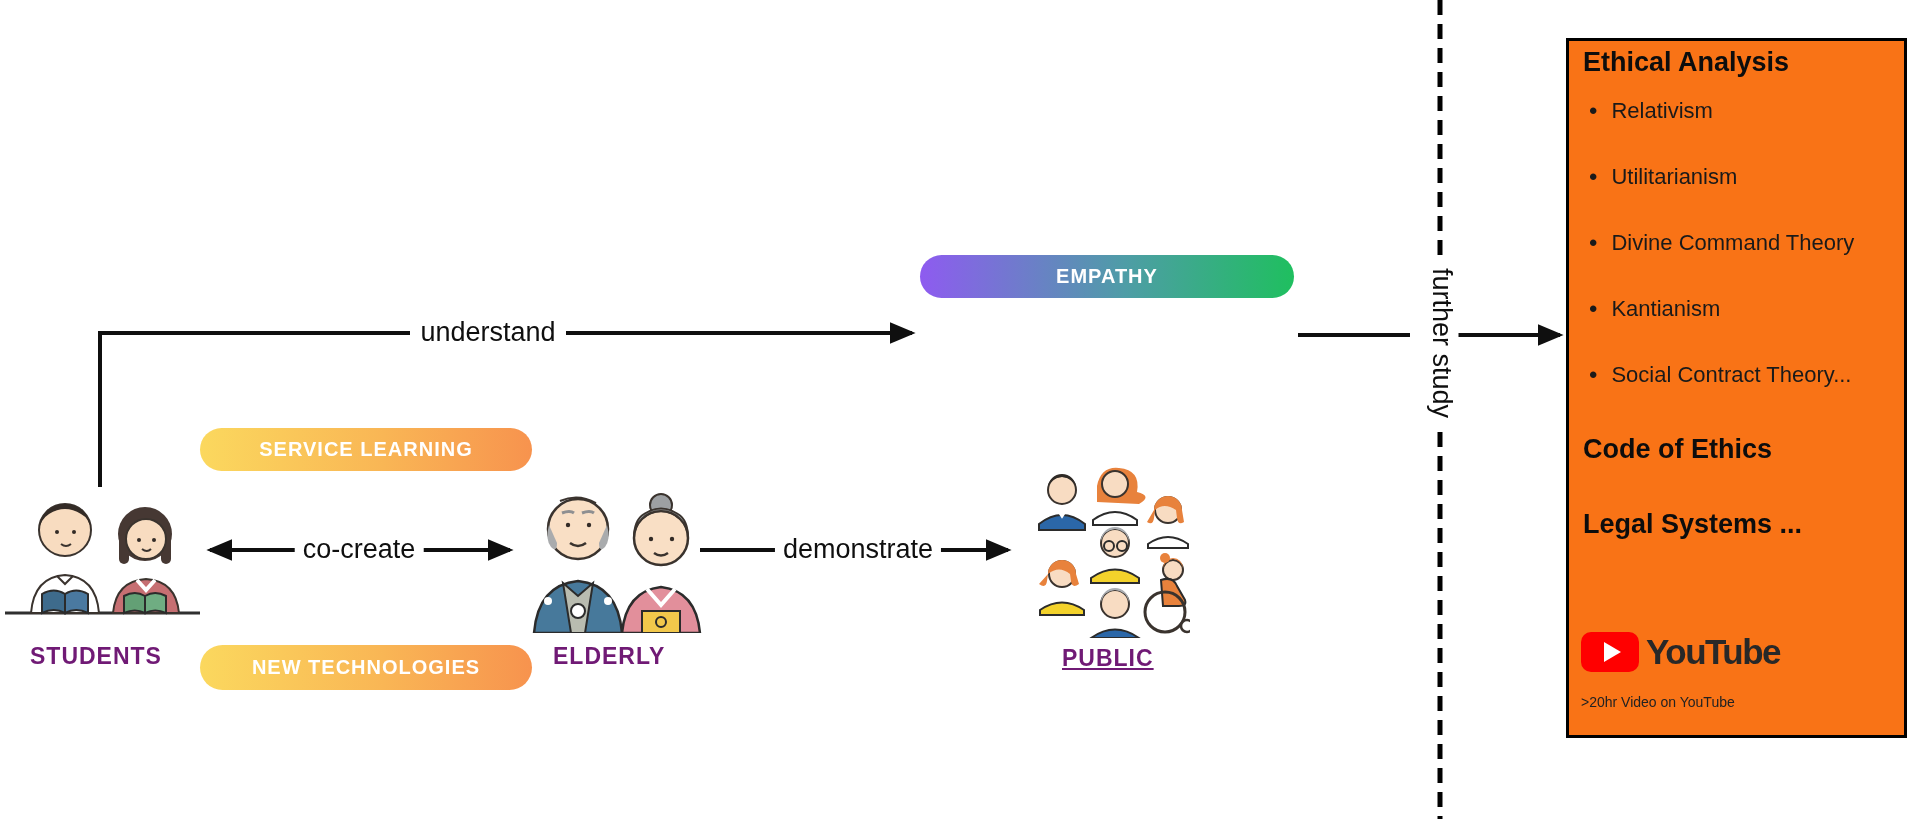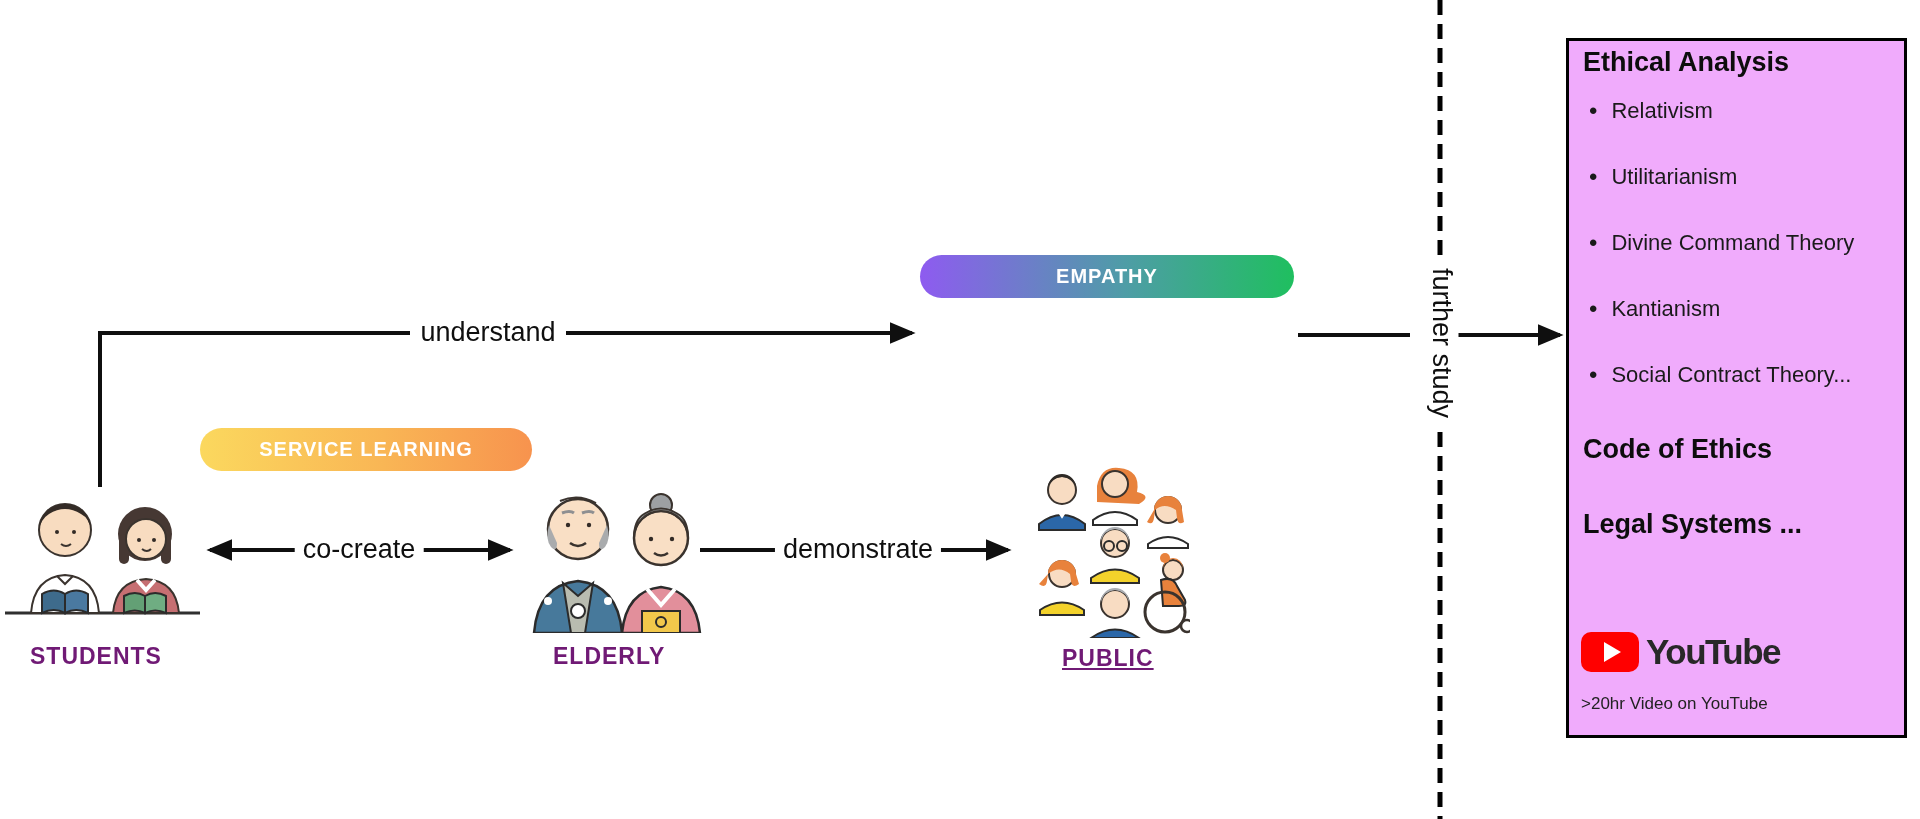--- a/index.html
+++ b/index.html
@@ -17,32 +17,32 @@
   
   .edge-label{position:absolute;transform:translate(-50%,-50%);font-size:27px;color:#0f0f0f;
               background:#fff;padding:0 8px;white-space:nowrap;}
   .edge-label.vertical{transform:translate(-50%,-50%) rotate(90deg);padding:2px 10px;}
 
   
   .node-label{position:absolute;font-weight:bold;font-size:23px;letter-spacing:1px;color:#701a75;}
 
   
   .panel{position:absolute;left:1566px;top:38px;width:341px;height:700px;border:3px solid #000;
-         background:#f0abfc;box-sizing:border-box;}
+         background:#f97316;box-sizing:border-box;}
   .panel-title{position:absolute;left:14px;top:6px;font-size:27px;font-weight:bold;color:#0d0d0d;}
   .bullet-row{position:absolute;left:20px;display:flex;align-items:center;font-size:22px;color:#1a1a1a;}
   .bullet-dot{font-size:24px;margin-right:14px;line-height:1;}
   .panel-heading{position:absolute;left:14px;font-size:27px;font-weight:bold;color:#0d0d0d;}
   .yt-lockup{position:absolute;left:12px;top:591px;display:flex;align-items:center;text-align:center;}
   .yt-badge{width:58px;height:40px;background:#FF0000;border-radius:10px;display:flex;
             align-items:center;justify-content:center;}
   .yt-play{width:0;height:0;border-left:17px solid #fff;border-top:10px solid transparent;
            border-bottom:10px solid transparent;margin-left:4px;}
   .yt-wordmark{font-size:35px;font-weight:bold;color:#282828;margin-left:7px;letter-spacing:-1.5px;}
-  .yt-caption{position:absolute;left:12px;top:653px;font-size:17px;color:#222;}
+  .yt-caption{position:absolute;left:12px;top:653px;font-size:14px;color:#222;}
 </style>
 </head>
 <body>
 
 <div class="canvas">
 
   <svg class="wires" viewBox="0 0 1920 819">
     <defs>
       <marker id="ah" markerWidth="6.5" markerHeight="5.5" refX="5.6" refY="2.75" orient="auto-start-reverse" markerUnits="strokeWidth">
         <path d="M0,0 L6.5,2.75 L0,5.5 z" fill="#0f0f0f"></path>
@@ -64,20 +64,23 @@
     <line x1="1458" y1="335" x2="1560" y2="335" stroke="#0f0f0f" stroke-width="4" marker-end="url(#ah)"></line>
   </svg>
 
   <span class="edge-label" style="left:488px;top:332px;">understand</span>
   <span class="edge-label" style="left:359px;top:549px;">co-create</span>
   <span class="edge-label" style="left:858px;top:549px;">demonstrate</span>
   <span class="edge-label vertical" style="left:1441px;top:343px;">further study</span>
 
   <div class="pill pill-warm" style="left:200px;top:428px;width:332px;height:43px;text-align:right;">
     <span>SERVICE LEARNING</span>
+  </div>
+  <div class="pill pill-warm" style="left:200px;top:645px;width:332px;height:45px;">
+    <span>NEW TECHNOLOGIES</span>
   </div>
   <div class="pill pill-cool" style="left:920px;top:255px;width:374px;height:43px;">
     <span>EMPATHY</span>
   </div>
 
   <svg class="abs" style="left:5px;top:482px;" width="195" height="135" viewBox="0 0 195 135">
     <line x1="0" y1="131" x2="195" y2="131" stroke="#2f2f2f" stroke-width="3"></line>
 
     <circle cx="60" cy="48" r="26" fill="#F8DCC0" stroke="#3A332E" stroke-width="2"></circle>
     <path d="M34,48 a26,26 0 0 1 52,0 q-2,-12 -10,-16 q-16,-10 -32,0 q-8,5 -10,16 z" fill="#332B26"></path>

